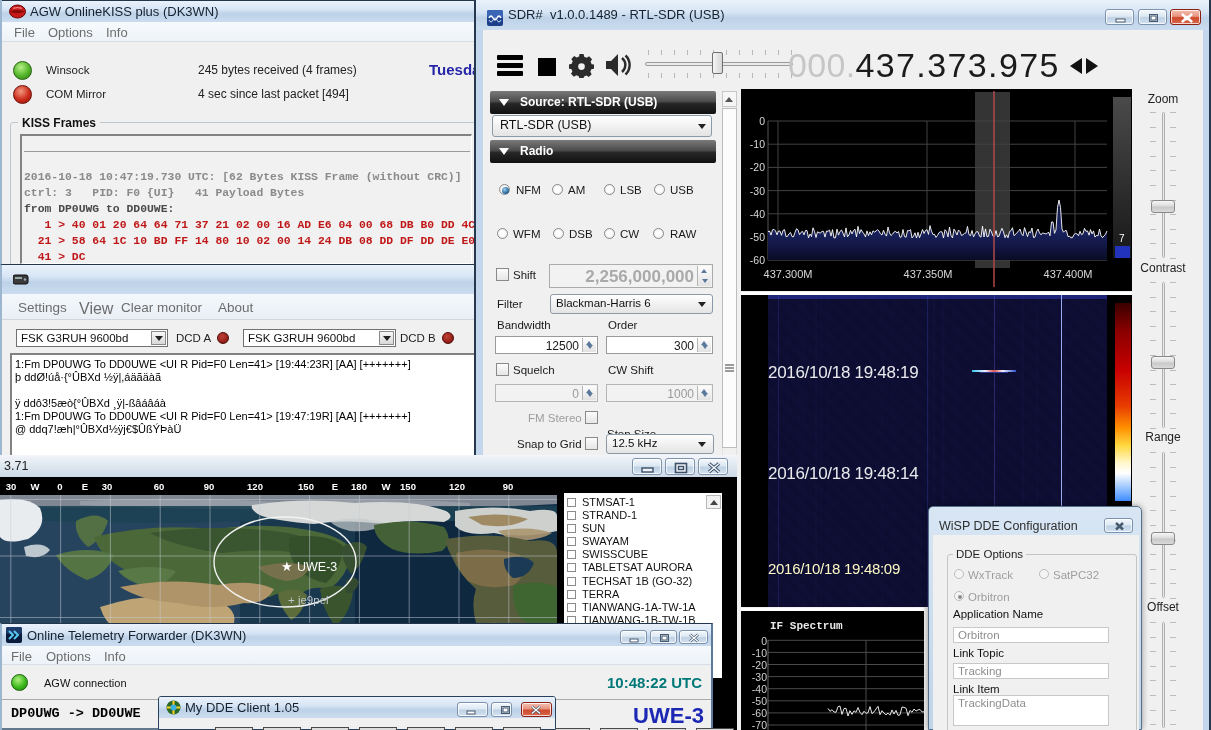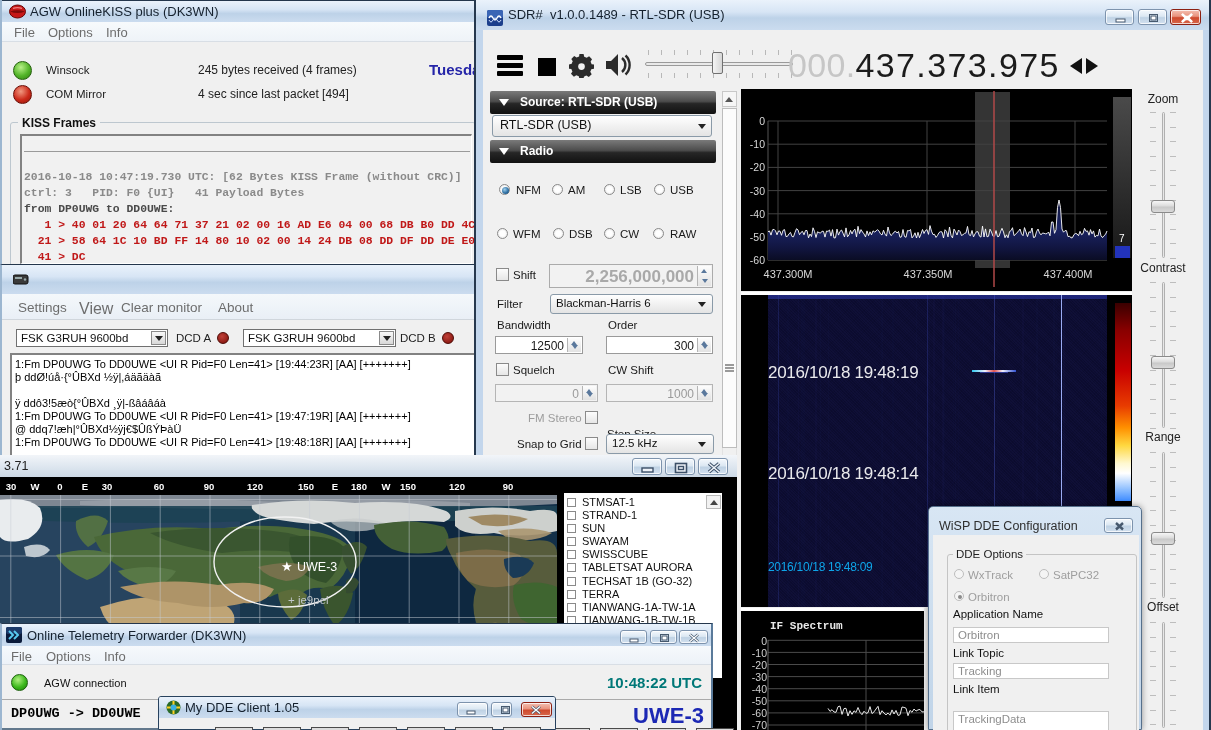--- a/index.html
+++ b/index.html
@@ -80,21 +80,20 @@
 <div class="a" style="left:174px;top:67px;font-size:11.5px;color:#222">DCD A</div>
 <div class="led" style="left:215px;top:67px;width:12px;height:12px;background:radial-gradient(circle at 40% 35%,#c04038,#7c0f08);border:1px solid #4f0a05"></div>
 <div class="a" style="left:398px;top:67px;font-size:11.5px;color:#222">DCD B</div>
 <div class="led" style="left:440px;top:67px;width:12px;height:12px;background:radial-gradient(circle at 40% 35%,#c04038,#7c0f08);border:1px solid #4f0a05"></div>
 <div class="a" style="left:8px;top:88px;width:470px;height:110px;background:#fff;border-top:2px solid #828282;border-left:2px solid #828282"></div>
 <div class="a" style="left:13px;top:93px;font-size:11px;color:#000;white-space:pre">1:Fm DP0UWG To DD0UWE &lt;UI R Pid=F0 Len=41&gt; [19:44:23R] [AA] [+++++++]</div>
 <div class="a" style="left:13px;top:106px;font-size:11px;color:#000;white-space:pre">þ ddØ!úå·{°ÛBXd ½ÿ|,áäãäàã</div>
 <div class="a" style="left:13px;top:132px;font-size:11px;color:#000;white-space:pre">ÿ ddô3!5æò{°ÛBXd ¸ÿ|-ßâáâáà</div>
 <div class="a" style="left:13px;top:145px;font-size:11px;color:#000;white-space:pre">1:Fm DP0UWG To DD0UWE &lt;UI R Pid=F0 Len=41&gt; [19:47:19R] [AA] [+++++++]</div>
 <div class="a" style="left:13px;top:158px;font-size:11px;color:#000;white-space:pre">@ ddq7!æh|°ÛBXd½ÿj€$ÛßÝÞàÜ</div>
-<div class="a" style="left:13px;top:171px;font-size:11px;color:#000;white-space:pre">1:Fm DP0UWG To DD0UWE &lt;UI R Pid=F0 Len=41&gt; [19:48:18R] [AA] [+++++++]</div>
 </div>
 <div class="a" style="left:474px;top:0;width:737px;height:730px;z-index:3;background:#c3d6ec;border-left:2px solid #26384e;border-right:2px solid #26384e">
 <div class="a tb" style="left:0;top:0;right:0;height:30px"></div>
 <svg class="a" style="left:11px;top:10px" width="16" height="16" viewBox="0 0 16 16">
 <rect width="16" height="16" rx="2" fill="#1c3f8c"></rect>
       <rect width="16" height="8" rx="2" fill="#3a65b5"></rect>
 <path d="M2 8 q2 -4 4 0 t4 0 t4 0" stroke="#fff" stroke-width="1.4" fill="none"></path>
 <path d="M2 10 q2 4 4 0 t4 0 t4 0" stroke="#cfe0ff" stroke-width="1" fill="none"></path>
     </svg>
 <div class="a" style="left:32px;top:7px;font-size:13px;color:#15212e">SDR# &nbsp;v1.0.0.1489 - RTL-SDR (USB)</div>
@@ -184,21 +183,21 @@
 <div class="fld" style="left:73px;top:264px;width:164px;height:24px;background:#f2f2f2;border-color:#ababab">
       <div class="a" style="right:18px;top:2px;font-size:17px;font-weight:bold;color:#a9a9a9">2,256,000,000</div>
       <div class="spin"></div>
     </div>
 <div class="lbl" style="left:21px;top:298px">Filter</div>
 <div class="a" style="left:74px;top:294px;width:163px;height:20px;background:linear-gradient(#fff,#e4e4e4);border:1px solid #8a9aa8;border-radius:3px"></div>
 <div class="a" style="left:80px;top:297px;font-size:11.5px;color:#111">Blackman-Harris 6</div>
 <div class="carr" style="left:222px;top:302px"></div>
 <div class="lbl" style="left:21px;top:319px">Bandwidth</div>
 <div class="lbl" style="left:132px;top:319px">Order</div>
-<div class="fld" style="left:19px;top:336px;width:88px;height:18px">
+<div class="fld" style="left:19px;top:336px;width:103px;height:18px">
       <div class="a" style="right:18px;top:2px;font-size:12px">12500</div>
       <div class="spin"></div>
     </div>
 <div class="fld" style="left:130px;top:336px;width:107px;height:18px">
       <div class="a" style="right:18px;top:2px;font-size:12px">300</div>
       <div class="spin"></div>
     </div>
 <div class="chk" style="left:20px;top:363px"></div>
 <div class="lbl" style="left:37px;top:364px">Squelch</div>
 <div class="lbl" style="left:132px;top:364px">CW Shift</div>
@@ -303,21 +302,21 @@
       <div class="a" style="left:60px;top:0;width:2px;height:312px;background:#4858c8;opacity:0.02"></div>
       <div class="a" style="left:27px;top:0;width:339px;height:4px;background:#2a34a0;opacity:.65"></div>
       <div class="a" style="left:186px;top:0;width:1px;height:312px;background:#3a4ab8;opacity:0.30"></div>
       <div class="a" style="left:253px;top:0;width:1px;height:312px;background:#4a5ac8;opacity:0.40"></div>
       <div class="a" style="left:320px;top:0;width:1px;height:312px;background:#9aabf2;opacity:1.00"></div>
       <div class="a" style="left:37px;top:0;width:1px;height:312px;background:#3a4ab8;opacity:0.25"></div>
       <div class="a" style="left:231px;top:75px;width:44px;height:2px;background:linear-gradient(90deg,#30c8f0,#f0f0ff 30%,#e05050 50%,#f0f0ff 70%,#3050d0)"></div>
       <div class="a" style="left:239px;top:77px;width:28px;height:1px;background:#4858d8;opacity:.6"></div>
       <div class="a" style="left:27px;top:68px;font-size:17px;letter-spacing:-0.3px;color:#e9e9ec">2016/10/18 19:48:19</div>
       <div class="a" style="left:27px;top:169px;font-size:17px;letter-spacing:-0.3px;color:#e9e9ec">2016/10/18 19:48:14</div>
-      <div class="a" style="left:27px;top:265px;font-size:12px;letter-spacing:-0.3px;color:#0ea5e9">2016/10/18 19:48:09</div>
+      <div class="a" style="left:27px;top:265px;font-size:15px;letter-spacing:-0.3px;color:#fef9c3">2016/10/18 19:48:09</div>
       <div class="a" style="left:374px;top:8px;width:16px;height:198px;background:linear-gradient(#3a0000,#8a0000 14%,#c80000 34%,#e83c00 52%,#ff9000 63%,#ffd840 72%,#fff8d0 81%,#ffffff 86%,#90c0ff 94%,#3f8cff)"></div>
     </div>
 <div class="a" style="left:265px;top:608px;width:183px;height:3px;background:#fff"></div>
 <div class="a" style="left:265px;top:611px;width:183px;height:119px;background:#000;overflow:hidden">
       <div class="a" style="left:29px;top:9px;font:bold 11px 'Liberation Mono',monospace;color:#e8e8e8">IF Spectrum</div>
       <div class="a" style="left:2px;top:24px;width:24px;text-align:right;font-size:10.5px;color:#d0d0d0">0</div>
       <div class="a" style="left:2px;top:36px;width:24px;text-align:right;font-size:10.5px;color:#d0d0d0">-10</div>
       <div class="a" style="left:2px;top:48px;width:24px;text-align:right;font-size:10.5px;color:#d0d0d0">-20</div>
       <div class="a" style="left:2px;top:60px;width:24px;text-align:right;font-size:10.5px;color:#d0d0d0">-30</div>
       <div class="a" style="left:2px;top:72px;width:24px;text-align:right;font-size:10.5px;color:#d0d0d0">-40</div>
@@ -650,15 +649,15 @@
 <div class="a" style="left:39px;top:84px;font-size:11.5px;color:#9e9e9e">Orbitron</div>
 <div class="a" style="left:24px;top:101px;font-size:11.5px;color:#111">Application Name</div>
 <div class="a" style="left:24px;top:120px;width:156px;height:16px;background:#fff;border:1px solid #c8c8c8">
       <span style="position:absolute;left:4px;top:1px;font-size:11.5px;color:#8e8e8e">Orbitron</span>
     </div>
 <div class="a" style="left:24px;top:140px;font-size:11.5px;color:#111">Link Topic</div>
 <div class="a" style="left:24px;top:156px;width:156px;height:16px;background:#fff;border:1px solid #c8c8c8">
       <span style="position:absolute;left:4px;top:1px;font-size:11.5px;color:#8e8e8e">Tracking</span>
     </div>
 <div class="a" style="left:24px;top:176px;font-size:11.5px;color:#111">Link Item</div>
-<div class="a" style="left:24px;top:204px;width:156px;height:20px;background:#fff;border:1px solid #c8c8c8">
+<div class="a" style="left:24px;top:188px;width:156px;height:31px;background:#fff;border:1px solid #c8c8c8">
       <span style="position:absolute;left:4px;top:1px;font-size:11.5px;color:#8e8e8e">TrackingData</span>
     </div>
 </div>
 </body></html>

